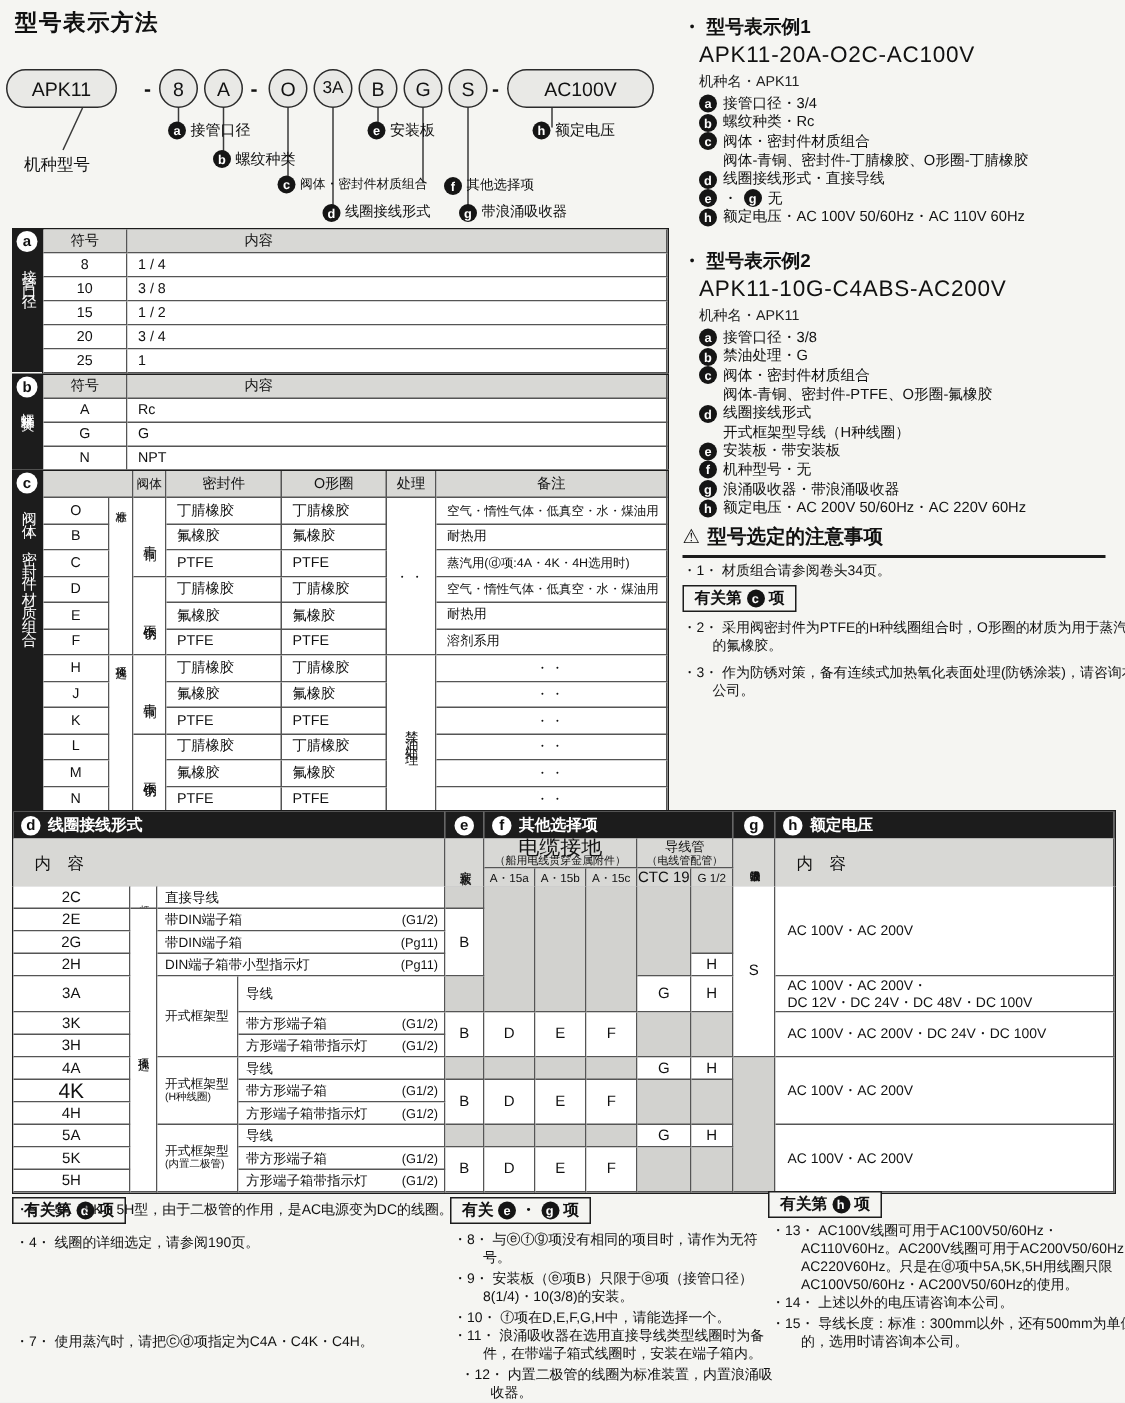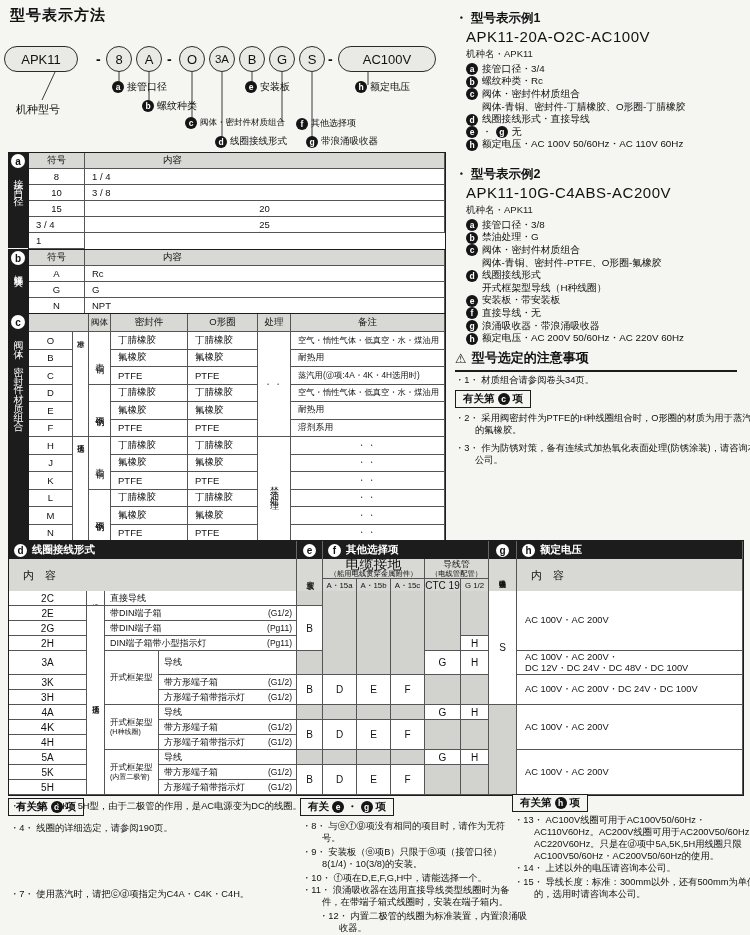--- a/index.html
+++ b/index.html
@@ -129,20 +129,21 @@
       <span class="vlab" style="font-size:10px;letter-spacing:6px">接管口径</span>
     </div>
     <div class="tbl" style="width:416px;grid-template-columns:56px 1fr;grid-template-rows:repeat(6,16px)">
       <div class="cell hd">符号</div>
       <div class="cell hd left" style="padding-left:78px">内容</div>
       <div class="cell">8</div>
       <div class="cell left">1 / 4</div>
       <div class="cell">10</div>
       <div class="cell left">3 / 8</div>
       <div class="cell">15</div>
+      <div class="cell left">1 / 2</div>
       <div class="cell">20</div>
       <div class="cell left">3 / 4</div>
       <div class="cell">25</div>
       <div class="cell left">1</div>
     </div>
   </div>
 
   <div class="abs" style="left:8px;top:249px;display:flex">
     <div class="sidebar" style="height:64px">
       <span class="clw">b</span>
@@ -297,21 +298,21 @@
 
   <div class="abs cgrid" style="left:8px;top:591px;width:734px;grid-template-rows:repeat(4,15px) 24px repeat(8,15px);border-bottom:1.5px solid #1c1c1c">
     <div class="cell" style="grid-area:1/1;font-size:10px">2C</div>
     <div class="cell" style="grid-area:2/1;font-size:10px">2E</div>
     <div class="cell" style="grid-area:3/1;font-size:10px">2G</div>
     <div class="cell" style="grid-area:4/1;font-size:10px">2H</div>
     <div class="cell" style="grid-area:5/1;font-size:10px">3A</div>
     <div class="cell" style="grid-area:6/1;font-size:10px">3K</div>
     <div class="cell" style="grid-area:7/1;font-size:10px">3H</div>
     <div class="cell" style="grid-area:8/1;font-size:10px">4A</div>
-    <div class="cell" style="grid-area:9/1;font-size:11px">4K</div>
+    <div class="cell" style="grid-area:9/1;font-size:14px">4K</div>
     <div class="cell" style="grid-area:10/1;font-size:10px">4H</div>
     <div class="cell" style="grid-area:11/1;font-size:10px">5A</div>
     <div class="cell" style="grid-area:12/1;font-size:10px">5K</div>
     <div class="cell" style="grid-area:13/1;font-size:10px">5H</div>
 
     <div class="cell" style="grid-area:1/2">
         <span class="vtx" style="font-size:7px">标准</span>
       </div>
     <div class="cell" style="grid-area:2/2/14/3">
         <span class="vtx" style="font-size:7.5px">选择项</span>
@@ -501,21 +502,21 @@
       </div>
     <div class="ex-item ind">
         <span>开式框架型导线（H种线圈）</span>
       </div>
     <div class="ex-item">
         <span class="cl">e</span>
         <span>安装板・带安装板</span>
       </div>
     <div class="ex-item">
         <span class="cl">f</span>
-        <span>直接导线・无</span>
+        <span>机种型号・无</span>
       </div>
     <div class="ex-item">
         <span class="cl">g</span>
         <span>浪涌吸收器・带浪涌吸收器</span>
       </div>
     <div class="ex-item">
         <span class="cl">h</span>
         <span>额定电压・AC 200V 50/60Hz・AC 220V 60Hz</span>
       </div>
   </div>
@@ -546,21 +547,21 @@
     <span>有关</span>
       <span class="cl">e</span>
       <span>・</span>
       <span class="cl">g</span>
       <span>项</span>
     </div>
   <div class="abs note" style="left:302px;top:820px;width:192px">・8・ 与ⓔⓕⓖ项没有相同的项目时，请作为无符号。</div>
   <div class="abs note" style="left:302px;top:846px;width:192px">・9・ 安装板（ⓔ项B）只限于ⓐ项（接管口径）8(1/4)・10(3/8)的安装。</div>
   <div class="abs note" style="left:302px;top:872px;width:192px">・10・ ⓕ项在D,E,F,G,H中，请能选择一个。</div>
   <div class="abs note" style="left:302px;top:884px;width:192px">・11・ 浪涌吸收器在选用直接导线类型线圈时为备件，在带端子箱式线圈时，安装在端子箱内。</div>
-  <div class="abs note" style="left:319px;top:910px;width:192px">・12・ 内置二极管的线圈为标准装置，内置浪涌吸收器。</div>
+  <div class="abs note" style="left:307px;top:910px;width:192px">・12・ 内置二极管的线圈为标准装置，内置浪涌吸收器。</div>
 
   <div class="abs fbox" style="left:512px;top:794px">
     <span>有关第</span>
       <span class="cl">h</span>
       <span>项</span>
     </div>
   <div class="abs note" style="left:514px;top:814px;width:228px">・13・ AC100V线圈可用于AC100V50/60Hz・AC110V60Hz。AC200V线圈可用于AC200V50/60Hz・AC220V60Hz。只是在ⓓ项中5A,5K,5H用线圈只限AC100V50/60Hz・AC200V50/60Hz的使用。</div>
   <div class="abs note" style="left:514px;top:862px;width:228px">・14・ 上述以外的电压请咨询本公司。</div>
   <div class="abs note" style="left:514px;top:876px;width:228px">・15・ 导线长度：标准：300mm以外，还有500mm为单位的，选用时请咨询本公司。</div>
 

